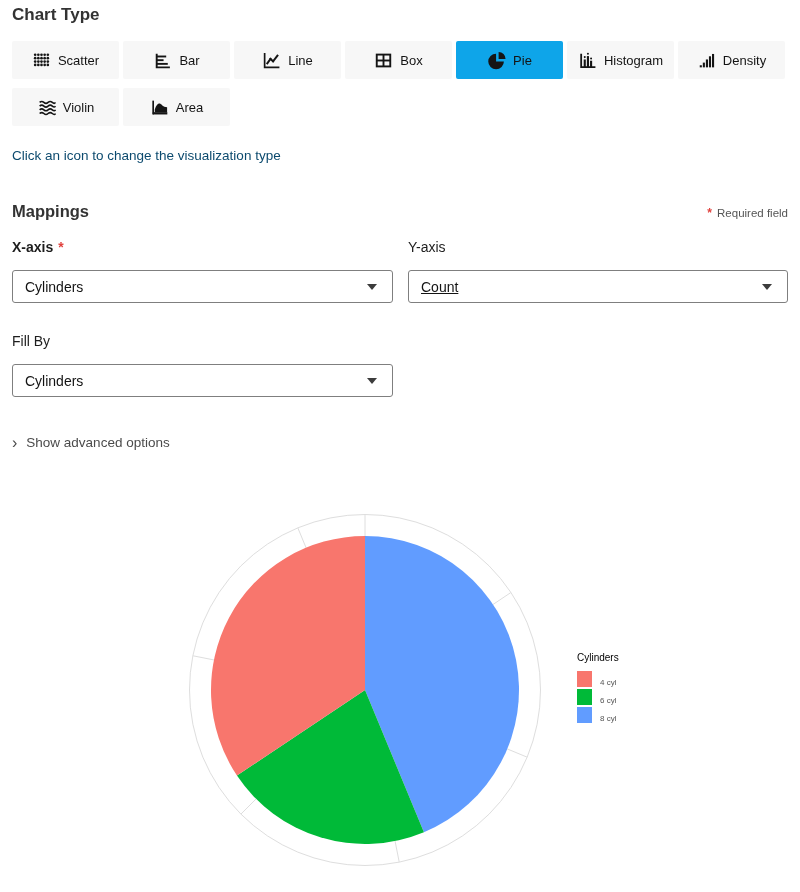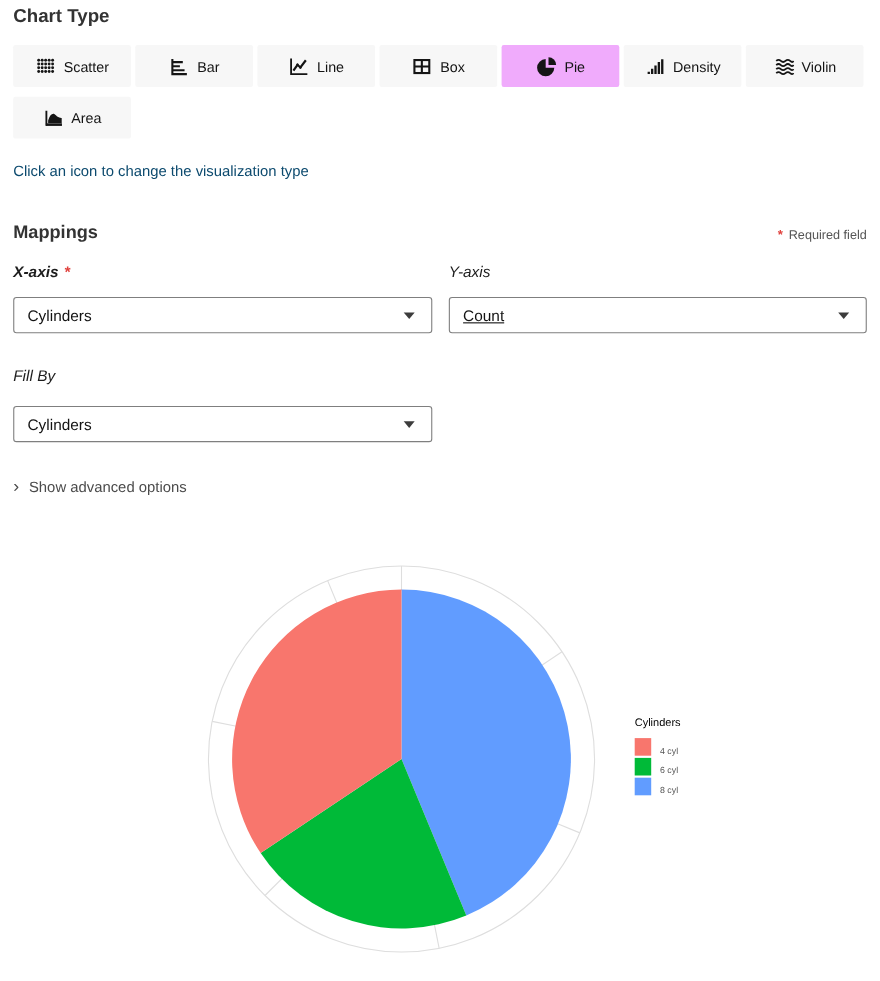--- a/index.html
+++ b/index.html
@@ -17,53 +17,53 @@
   }
   #button-grid {
     position:absolute; left:12px; top:41px; width:778px;
     display:flex; flex-wrap:wrap; column-gap:4px; row-gap:9px;
   }
   .ct-btn {
     width:107px; height:38px; background:#f7f7f7; border:none; border-radius:2px;
     display:flex; align-items:center; justify-content:center; gap:7px;
     font-family:inherit; font-size:13px; color:#141414; cursor:pointer; padding:0;
   }
-  .ct-btn.selected { background:#f0abfc; }
+  .ct-btn.selected { background:#0ea5e9; }
   .ct-icon { width:19px; height:19px; display:flex; align-items:center; justify-content:center; }
   .ct-icon svg { width:19px; height:19px; display:block; }
   #hint-text {
     position:absolute; left:12px; top:148px;
     font-size:13.5px; color:#0c4a6e;
   }
   #mappings-row {
     position:absolute; left:12px; top:202px; width:776px;
     display:flex; justify-content:space-between; align-items:flex-start;text-align:center;
   }
   #mappings-heading { font-size:16.5px; font-weight:700; color:#333; }
   #required-note { font-size:11.5px; color:#555; margin-top:4px; }
   .req { color:#e0413d; font-weight:700; }
   #required-note .req { font-size:12px; margin-right:2px; }
-  .field-label { font-size:14px; color:#1d1d1d; margin-bottom:15px;font-style:italic; }
+  .field-label { font-size:14px; color:#1d1d1d; margin-bottom:15px; }
   .field-label .bold { font-weight:700; }
   .field-label .req { margin-left:5px; }
   .select {
     width:381px; height:33px; background:#fff;
     border:1px solid #7f7f7f; border-radius:3px;
     display:flex; align-items:center; justify-content:space-between;
     padding:0 15px 0 12px; font-size:14px; color:#131313; cursor:pointer;
   }
   .select.narrow { width:380px;text-decoration:underline; }
   .caret {
     width:0; height:0;
     border-left:5px solid transparent; border-right:5px solid transparent;
     border-top:6px solid #3c3c3c;
   }
   #field-row-1 { position:absolute; left:12px; top:239px; display:flex; column-gap:15px; }
   #field-row-2 { position:absolute; left:12px; top:333px; }
-  #field-row-2 .field-label { margin-bottom:20px; }
+  #field-row-2 .field-label { margin-bottom:15px; }
   #advanced-toggle {
     position:absolute; left:12px; top:435px;
     font-size:13.5px; color:#4b4b4b; cursor:pointer;
     display:flex; align-items:center;
   }
   #advanced-toggle .chev { font-size:16px; line-height:13px; margin-right:9px; }
   #chart-area { position:absolute; left:0; top:490px; width:800px; height:402px; }
   #pie-svg { display:block; }
   #legend { position:absolute; left:577px; top:162px; }
   #legend-title { font-size:10px; color:#000; margin-bottom:8px; }
@@ -137,20 +137,34 @@
       <span>Box</span>
     </button>
     <button class="ct-btn selected">
       <span class="ct-icon">
         <svg viewBox="0 0 18 18">
           <path d="M8.6,10 V2.6 A7.4,7.4 0 1 0 16,10 Z" fill="#151515"></path>
           <path d="M11,7.6 V1 A6.6,6.6 0 0 1 17.6,7.6 Z" fill="#151515"></path>
         </svg>
       </span>
       <span>Pie</span>
+    </button>
+    <button class="ct-btn">
+      <span class="ct-icon">
+        <svg viewBox="0 0 18 18" fill="none" stroke="#151515">
+          <path d="M3,2.5 V15.2 H16.5" stroke-width="1.7"></path>
+          <path d="M6.4,15.2 V8" stroke-width="2"></path>
+          <path d="M9.4,15.2 V4.8" stroke-width="2"></path>
+          <path d="M12.4,15.2 V9.2" stroke-width="2"></path>
+          <circle cx="6.4" cy="5.8" r=".95" fill="#151515" stroke="none"></circle>
+          <circle cx="9.4" cy="2.6" r=".95" fill="#151515" stroke="none"></circle>
+          <circle cx="12.4" cy="7" r=".95" fill="#151515" stroke="none"></circle>
+        </svg>
+      </span>
+      <span>Histogram</span>
     </button>
     <button class="ct-btn">
       <span class="ct-icon">
         <svg viewBox="0 0 18 18" fill="none" stroke="#151515" stroke-width="2">
           <path d="M3.6,15.5 V13.5"></path>
           <path d="M6.5,15.5 V11"></path>
           <path d="M9.4,15.5 V8"></path>
           <path d="M12.3,15.5 V5"></path>
           <path d="M15.2,15.5 V2.8"></path>
         </svg>

